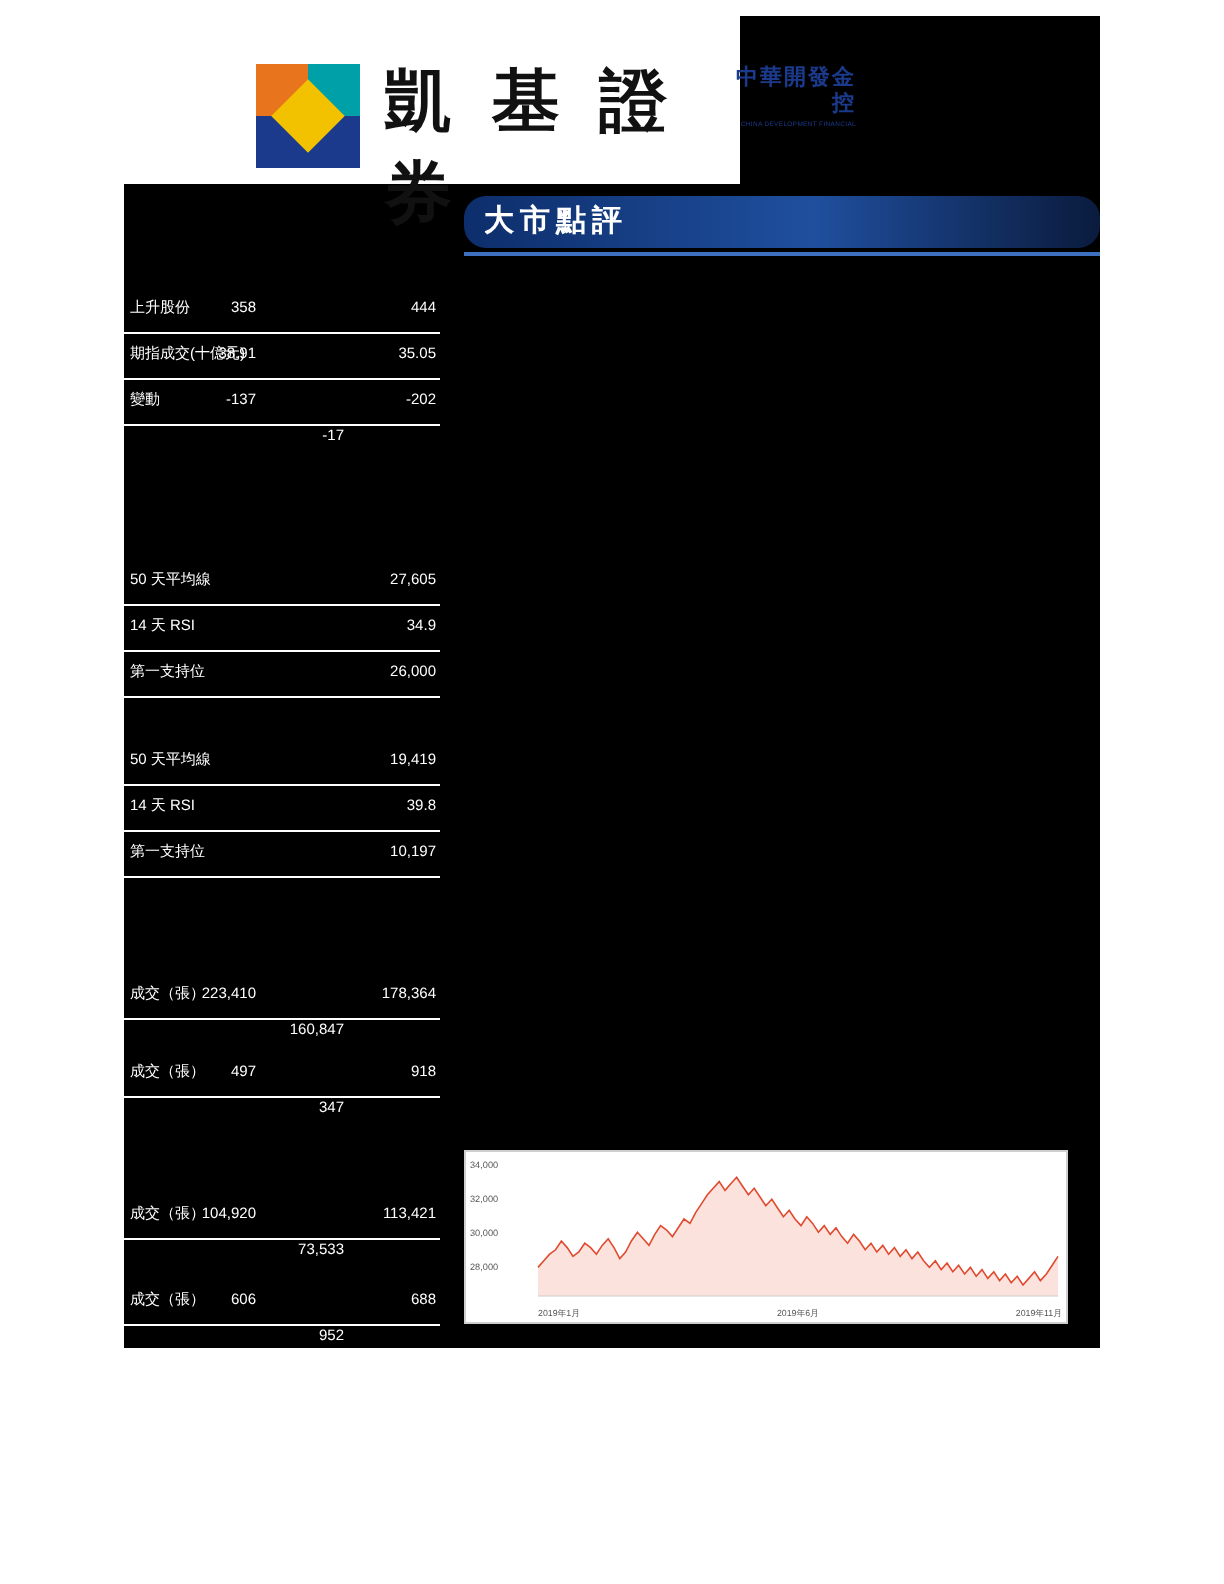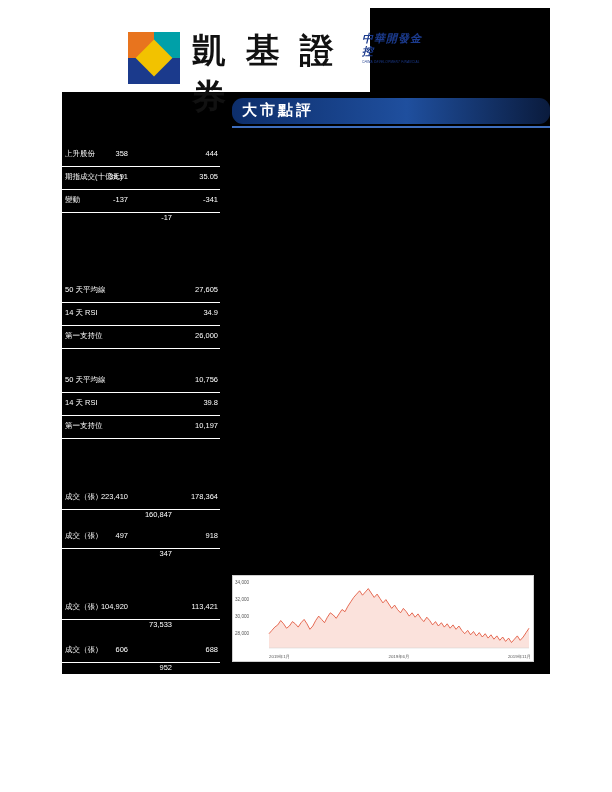--- a/index.html
+++ b/index.html
@@ -82,22 +82,21 @@
     font-size: 15px;
     font-weight: bold;
     letter-spacing: 1.2px;
     color: #1b3a8c;
   }
   .cdf-logo {
     position: absolute;
     left: 300px;
     top: 24px;
     width: 66px;
-    text-align: left;
-    font-style: italic;
+    text-align: right;
   }
   .cdf-cn {
     font-family: "DejaVu Sans", sans-serif;
     font-size: 11px;
     font-weight: bold;
     color: #1b3a8c;
     letter-spacing: 1px;
     line-height: 13px;
   }
   .cdf-en {
@@ -247,41 +246,41 @@
         <div class="drow">
           <div class="lbl">期指成交(十億元)</div>
           <div class="v c1">38.91</div>
           <div class="v c2">35.36</div>
           <div class="v c3">35.05</div>
         </div>
         <div class="drow">
           <div class="lbl">變動</div>
           <div class="v c1">-137</div>
           <div class="v c2">-17</div>
-          <div class="v c3">-341</div>
+          <div class="v c3">-202</div>
         </div>
       </div>
       <div class="dtable" style="top: 280px;">
         <div class="drow">
           <div class="lbl">50 天平均線</div>
           <div class="v only">27,605</div>
         </div>
         <div class="drow">
           <div class="lbl">14 天 RSI</div>
           <div class="v only">34.9</div>
         </div>
         <div class="drow">
           <div class="lbl">第一支持位</div>
           <div class="v only">26,000</div>
         </div>
       </div>
       <div class="dtable" style="top: 370px;">
         <div class="drow">
           <div class="lbl">50 天平均線</div>
-          <div class="v only">10,756</div>
+          <div class="v only">19,419</div>
         </div>
         <div class="drow">
           <div class="lbl">14 天 RSI</div>
           <div class="v only">39.8</div>
         </div>
         <div class="drow">
           <div class="lbl">第一支持位</div>
           <div class="v only">10,197</div>
         </div>
       </div>

